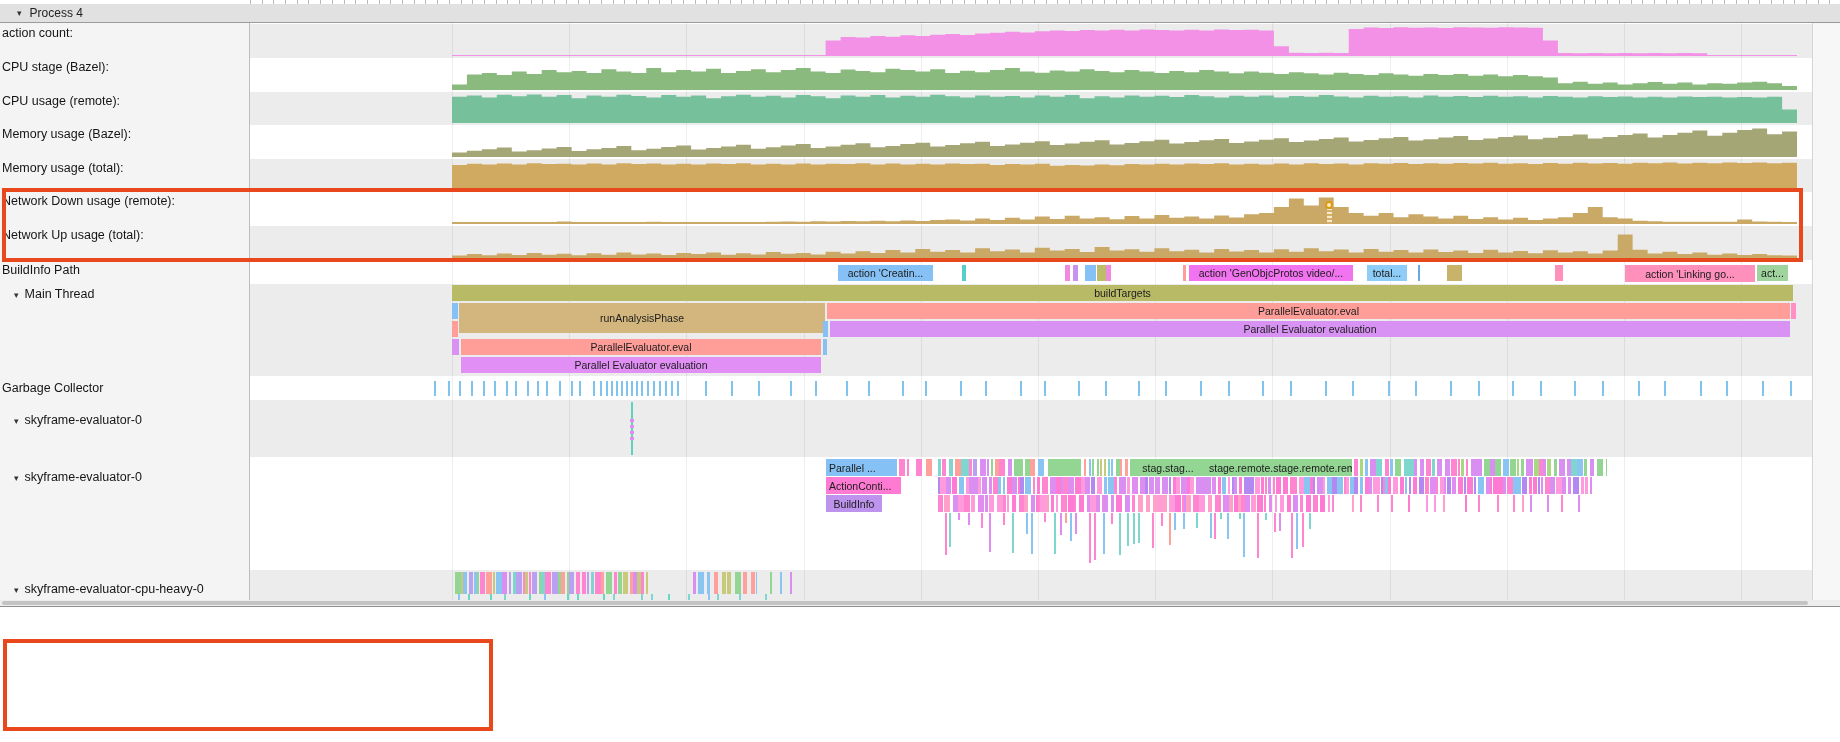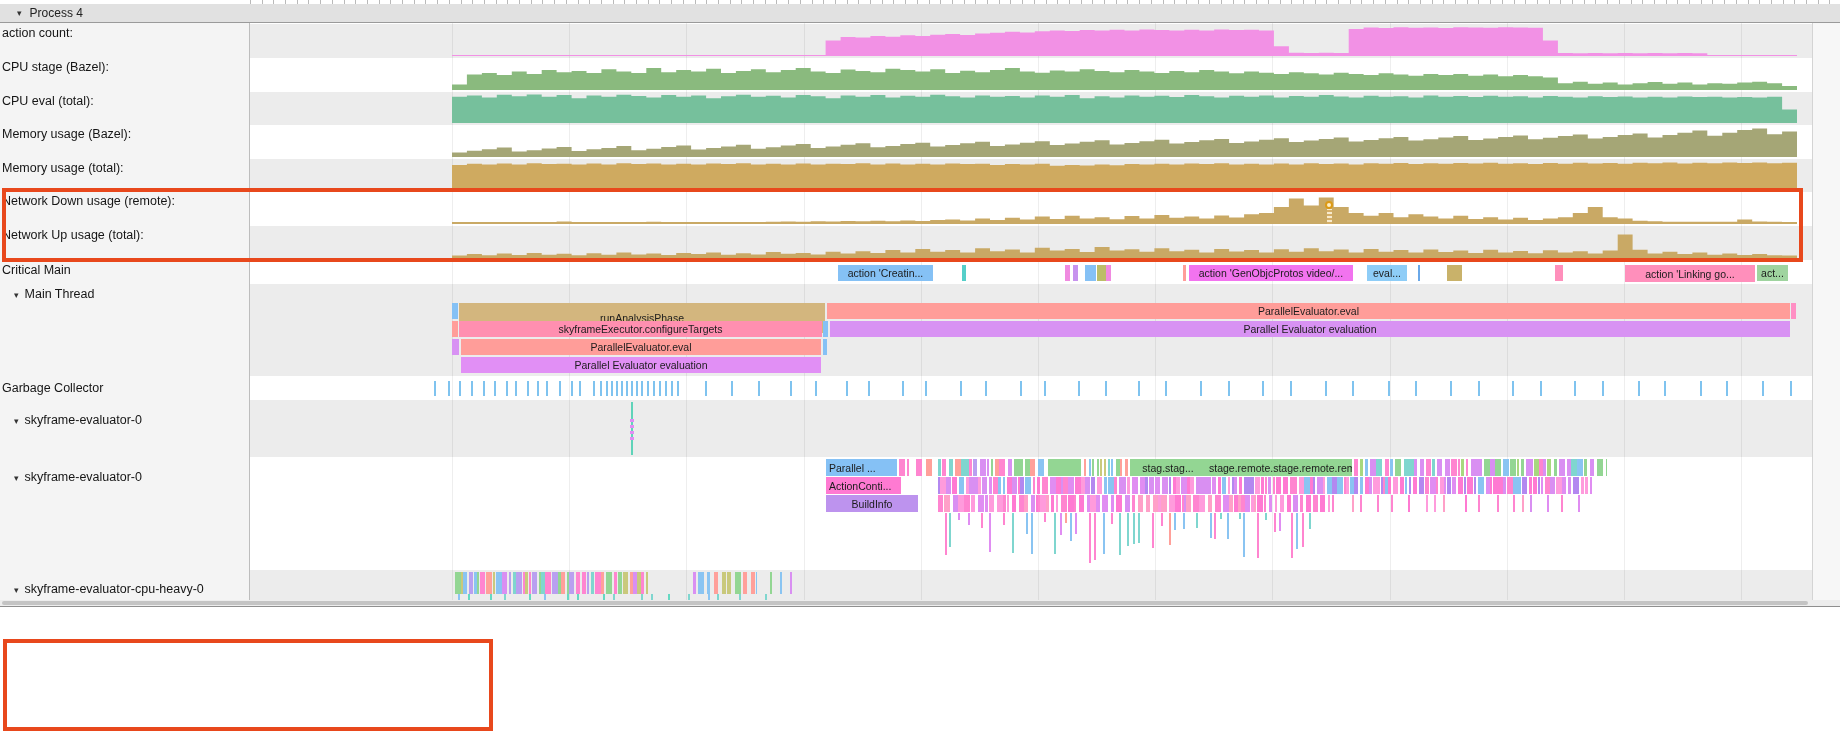--- a/index.html
+++ b/index.html
@@ -96,32 +96,32 @@
       </svg>
       <div class="slice" style="left: 588px; top: 242px; width: 95px; height: 16px; background: rgb(133, 193, 245);">action 'Creatin...</div>
       <div class="slice" style="left: 712px; top: 242px; width: 4px; height: 16px; background: rgb(85, 207, 201);"></div>
       <div class="slice" style="left: 815px; top: 242px; width: 5px; height: 16px; background: rgb(240, 138, 224);"></div>
       <div class="slice" style="left: 823px; top: 242px; width: 5px; height: 16px; background: rgb(199, 147, 238);"></div>
       <div class="slice" style="left: 835px; top: 242px; width: 11px; height: 16px; background: rgb(133, 193, 245);"></div>
       <div class="slice" style="left: 847px; top: 242px; width: 9px; height: 16px; background: rgb(188, 189, 104);"></div>
       <div class="slice" style="left: 856px; top: 242px; width: 5px; height: 16px; background: rgb(240, 138, 224);"></div>
       <div class="slice" style="left: 933px; top: 242px; width: 3px; height: 16px; background: rgb(255, 157, 153);"></div>
       <div class="slice" style="left: 939px; top: 242px; width: 164px; height: 16px; background: rgb(242, 115, 239);">action 'GenObjcProtos video/...</div>
-      <div class="slice" style="left: 1117px; top: 242px; width: 40px; height: 16px; background: rgb(142, 205, 247);">eval...</div>
+      <div class="slice" style="left: 1117px; top: 242px; width: 40px; height: 16px; background: rgb(142, 205, 247);">total...</div>
       <div class="slice" style="left: 1168px; top: 242px; width: 2px; height: 16px; background: rgb(106, 168, 232);"></div>
       <div class="slice" style="left: 1197px; top: 242px; width: 15px; height: 16px; background: rgb(201, 178, 106);"></div>
       <div class="slice" style="left: 1305px; top: 242px; width: 8px; height: 16px; background: rgb(255, 143, 187);"></div>
       <div class="slice" style="left: 1375px; top: 242px; width: 130px; height: 17px; background: rgb(255, 143, 187);">action 'Linking go...</div>
       <div class="slice" style="left: 1507px; top: 242px; width: 31px; height: 16px; background: rgb(159, 212, 159);">act...</div>
+      <div class="slice" style="left: 202px; top: 262px; width: 1341px; height: 16px; background: rgb(185, 186, 102);">buildTargets</div>
       <div class="slice" style="left: 202px; top: 280px; width: 6px; height: 16px; background: rgb(133, 193, 245);"></div>
       <div class="slice" style="left: 209px; top: 280px; width: 366px; height: 30px; background: rgb(211, 182, 126);">runAnalysisPhase</div>
       <div class="slice" style="left: 577px; top: 280px; width: 963px; height: 16px; background: rgb(255, 157, 153);">ParallelEvaluator.eval</div>
       <div class="slice" style="left: 1541px; top: 280px; width: 5px; height: 16px; background: rgb(255, 143, 196);"></div>
       <div class="slice" style="left: 202px; top: 298px; width: 6px; height: 16px; background: rgb(255, 157, 153);"></div>
-      <div class="slice" style="left: 209px; top: 298px; width: 363px; height: 16px; background: rgb(255, 143, 176);">skyframeExecutor.configureTargets</div>
       <div class="slice" style="left: 573px; top: 298px; width: 5px; height: 16px; background: rgb(133, 193, 245);"></div>
       <div class="slice" style="left: 580px; top: 298px; width: 960px; height: 16px; background: rgb(216, 146, 243);">Parallel Evaluator evaluation</div>
       <div class="slice" style="left: 202px; top: 316px; width: 7px; height: 16px; background: rgb(216, 146, 243);"></div>
       <div class="slice" style="left: 211px; top: 316px; width: 360px; height: 16px; background: rgb(255, 157, 153);">ParallelEvaluator.eval</div>
       <div class="slice" style="left: 573px; top: 316px; width: 4px; height: 16px; background: rgb(133, 193, 245);"></div>
       <div class="slice" style="left: 211px; top: 334px; width: 360px; height: 16px; background: rgb(225, 143, 245);">Parallel Evaluator evaluation</div>
       <div class="gc-tick" style="left: 184px; top: 358px; height: 15px; background: rgb(127, 195, 239);"></div>
       <div class="gc-tick" style="left: 198px; top: 358px; height: 15px; background: rgb(127, 195, 239);"></div>
       <div class="gc-tick" style="left: 209px; top: 358px; height: 15px; background: rgb(127, 195, 239);"></div>
       <div class="gc-tick" style="left: 221px; top: 358px; height: 15px; background: rgb(127, 195, 239);"></div>
@@ -185,21 +185,21 @@
       <div class="gc-tick" style="left: 1388px; top: 358px; height: 15px; background: rgb(127, 195, 239);"></div>
       <div class="gc-tick" style="left: 1414px; top: 358px; height: 15px; background: rgb(127, 195, 239);"></div>
       <div class="gc-tick" style="left: 1450px; top: 358px; height: 15px; background: rgb(127, 195, 239);"></div>
       <div class="gc-tick" style="left: 1476px; top: 358px; height: 15px; background: rgb(127, 195, 239);"></div>
       <div class="gc-tick" style="left: 1512px; top: 358px; height: 15px; background: rgb(127, 195, 239);"></div>
       <div class="gc-tick" style="left: 1540px; top: 358px; height: 15px; background: rgb(127, 195, 239);"></div>
       <div class="streak" style="left: 381px; top: 379px; width: 2px; height: 53px; background: rgb(95, 211, 185);"></div>
       <div class="streak" style="left: 380px; top: 393px; width: 4px; height: 24px; background: repeating-linear-gradient(0deg, rgb(224, 141, 242) 0px, rgb(224, 141, 242) 3px, transparent 3px, transparent 6px);"></div>
       <div class="slice leftal" style="left: 576px; top: 436px; width: 71px; height: 17px; background: rgb(133, 193, 245);">Parallel ...</div>
       <div class="slice leftal" style="left: 576px; top: 454px; width: 75px; height: 17px; background: rgb(255, 122, 210);">ActionConti...</div>
-      <div class="slice" style="left: 576px; top: 472px; width: 92px; height: 17px; background: rgb(189, 147, 238);">BuildInfo</div>
+      <div class="slice" style="left: 576px; top: 472px; width: 56px; height: 17px; background: rgb(189, 147, 238);">BuildInfo</div>
       <div class="slice" style="left: 798px; top: 436px; width: 27px; height: 17px; background: rgb(147, 214, 147);"></div>
       <div class="slice" style="left: 880px; top: 436px; width: 76px; height: 17px; background: rgb(147, 214, 147);">stag.stag...</div>
       <div class="slice leftal" style="left: 956px; top: 436px; width: 146px; height: 17px; background: rgb(147, 214, 147);">stage.remote.stage.remote.remot...</div>
       <div class="streak" style="left: 649px; top: 436px; width: 6px; height: 17px; background: rgb(255, 133, 208);"></div>
       <div class="streak" style="left: 657px; top: 436px; width: 2px; height: 17px; background: rgb(255, 133, 208);"></div>
       <div class="streak" style="left: 666px; top: 436px; width: 6px; height: 17px; background: rgb(255, 133, 208);"></div>
       <div class="streak" style="left: 676px; top: 436px; width: 6px; height: 17px; background: rgb(255, 160, 154);"></div>
       <div class="streak" style="left: 688px; top: 436px; width: 3px; height: 17px; background: rgb(127, 214, 207);"></div>
       <div class="streak" style="left: 692px; top: 436px; width: 4px; height: 17px; background: rgb(255, 133, 208);"></div>
       <div class="streak" style="left: 699px; top: 436px; width: 4px; height: 17px; background: rgb(127, 214, 207);"></div>
@@ -611,26 +611,26 @@
       <div class="streak" style="left: 1029px; top: 490px; width: 2px; height: 18px; background: rgb(224, 141, 242);"></div>
       <div class="streak" style="left: 1041px; top: 490px; width: 2px; height: 45px; background: rgb(255, 133, 208);"></div>
       <div class="streak" style="left: 1046px; top: 490px; width: 2px; height: 36px; background: rgb(138, 196, 242);"></div>
       <div class="streak" style="left: 1052px; top: 490px; width: 2px; height: 34px; background: rgb(255, 133, 208);"></div>
       <div class="streak" style="left: 1059px; top: 490px; width: 2px; height: 16px; background: rgb(127, 214, 207);"></div>
     </div>
 
   <div class="abs" id="left-panel">
       <div class="track-label" style="left: 2px; top: 3px;"><span>action count:</span></div>
       <div class="track-label" style="left: 2px; top: 37px;"><span>CPU stage (Bazel):</span></div>
-      <div class="track-label" style="left: 2px; top: 71px;"><span>CPU eval (total):</span></div>
+      <div class="track-label" style="left: 2px; top: 71px;"><span>CPU usage (remote):</span></div>
       <div class="track-label" style="left: 2px; top: 104px;"><span>Memory usage (Bazel):</span></div>
       <div class="track-label" style="left: 2px; top: 138px;"><span>Memory usage (total):</span></div>
       <div class="track-label" style="left: 2px; top: 171px;"><span>Network Down usage (remote):</span></div>
       <div class="track-label" style="left: 2px; top: 205px;"><span>Network Up usage (total):</span></div>
-      <div class="track-label" style="left: 2px; top: 240px;"><span>Critical Main</span></div>
+      <div class="track-label" style="left: 2px; top: 240px;"><span>BuildInfo Path</span></div>
       <div class="track-label" style="left: 14px; top: 264px;"><span class="tri">▾</span><span>Main Thread</span></div>
       <div class="track-label" style="left: 2px; top: 358px;"><span>Garbage Collector</span></div>
       <div class="track-label" style="left: 14px; top: 390px;"><span class="tri">▾</span><span>skyframe-evaluator-0</span></div>
       <div class="track-label" style="left: 14px; top: 447px;"><span class="tri">▾</span><span>skyframe-evaluator-0</span></div>
       <div class="track-label" style="left: 14px; top: 559px;"><span class="tri">▾</span><span>skyframe-evaluator-cpu-heavy-0</span></div>
     </div>
 
   <div class="abs" id="right-gutter"></div>
 
   <div class="abs" id="scroll-strip"></div>

